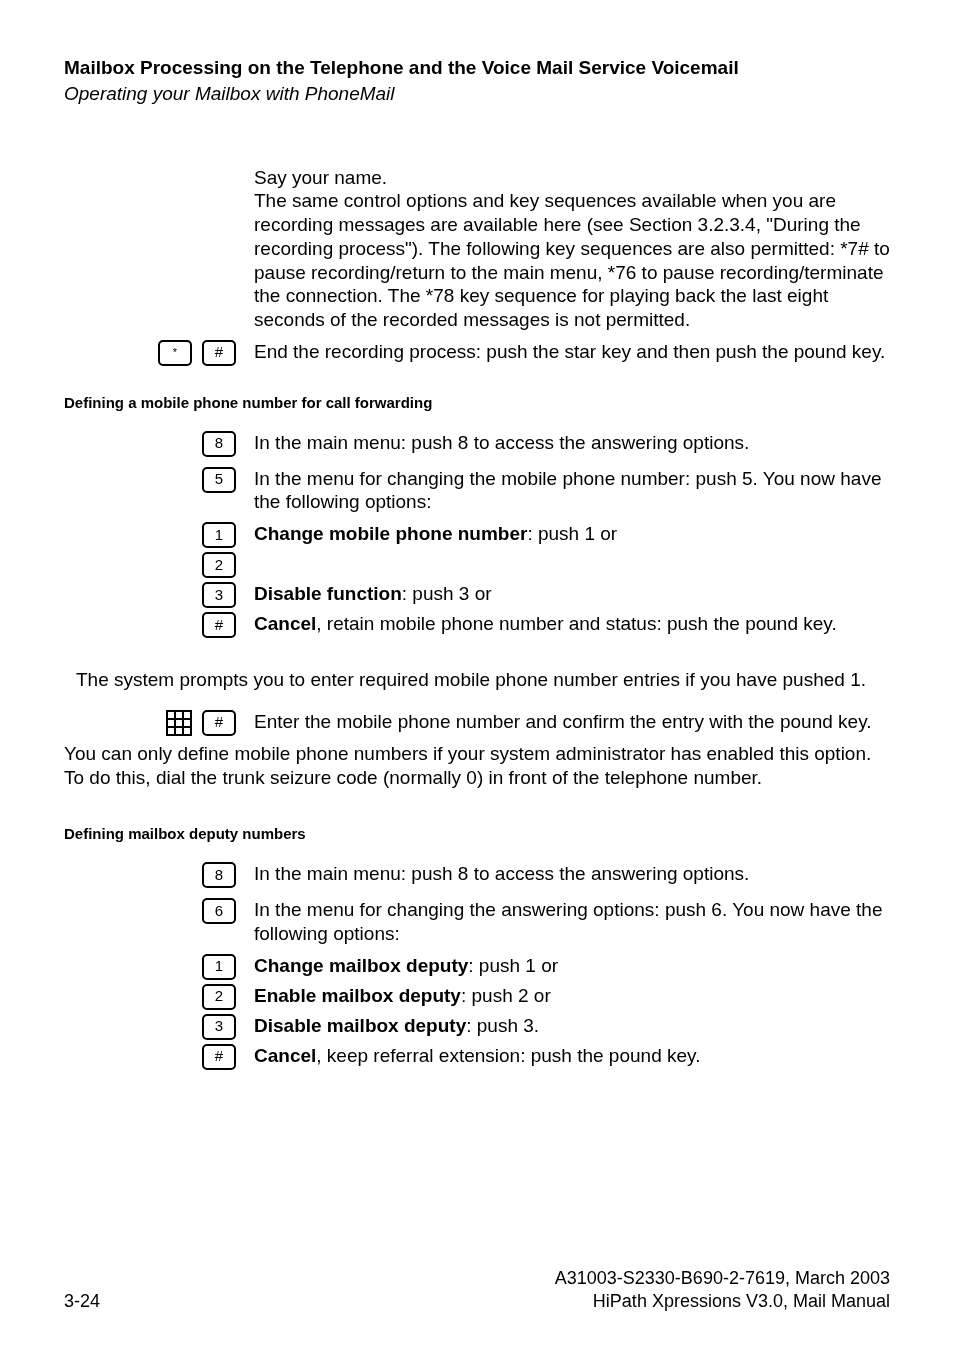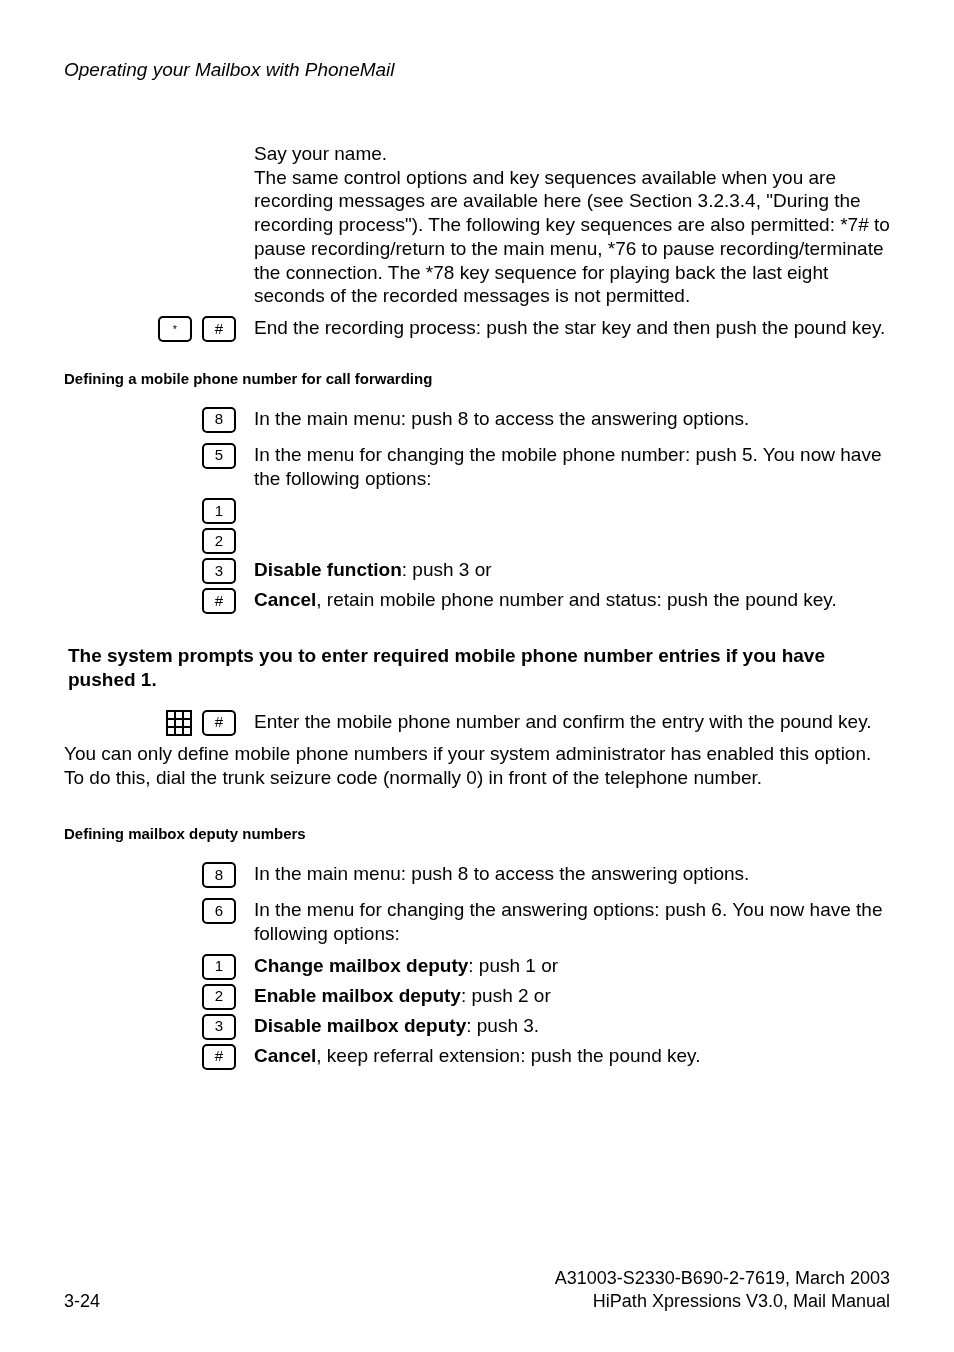--- a/index.html
+++ b/index.html
@@ -99,20 +99,21 @@
   .footer .pagenum {
     font-weight: normal;
   }
 </style>
 </head>
 <body>
 
 <div class="page">
 
   <div>
+    <p class="header-title">Mailbox Processing on the Telephone and the Voice Mail Service Voicemail</p>
     <p class="header-sub">Operating your Mailbox with PhoneMail</p>
   </div>
 
   <div class="row" style="margin-top:60px;">
     <div class="col-icons"></div>
     <div class="col-text">
       <span>Say your name.</span><br>
       <span>The same control options and key sequences available when you are recording messages are available here (see Section 3.2.3.4, "During the recording process"). The following key sequences are also permitted: *7# to pause recording/return to the main menu, *76 to pause recording/terminate the connection. The *78 key sequence for playing back the last eight seconds of the recorded messages is not permitted.</span>
     </div>
   </div>
@@ -138,20 +139,23 @@
     <div class="col-icons">
       <span class="key">5</span>
     </div>
     <div class="col-text">In the menu for changing the mobile phone number: push 5. You now have the following options:</div>
   </div>
 
   <div class="row" style="margin-top:8px;">
     <div class="col-icons">
       <span class="key">1</span>
     </div>
+    <div class="col-text">
+      <b>Change mobile phone number</b><span>: push 1 or</span>
+    </div>
   </div>
 
   <div class="row">
     <div class="col-icons">
       <span class="key">2</span>
     </div>
   </div>
 
   <div class="row">
     <div class="col-icons">
@@ -164,21 +168,21 @@
 
   <div class="row">
     <div class="col-icons">
       <span class="key">#</span>
     </div>
     <div class="col-text">
       <b>Cancel</b><span>, retain mobile phone number and status: push the pound key.</span>
     </div>
   </div>
 
-  <p class="plain-para" style="margin-left:4px; margin-top:30px;font-weight:bold;">The system prompts you to enter required mobile phone number entries if you have pushed 1.</p>
+  <p class="plain-para" style="margin-left:12px; margin-top:30px;">The system prompts you to enter required mobile phone number entries if you have pushed 1.</p>
 
   <div class="row" style="margin-top:10px;">
     <div class="col-icons">
       <span class="keypad-icon">
         <svg width="26" height="26" viewBox="0 0 26 26">
           <rect x="1" y="1" width="24" height="24" fill="none" stroke="#000" stroke-width="2"></rect>
           <line x1="9" y1="1" x2="9" y2="25" stroke="#000" stroke-width="2"></line>
           <line x1="17" y1="1" x2="17" y2="25" stroke="#000" stroke-width="2"></line>
           <line x1="1" y1="9" x2="25" y2="9" stroke="#000" stroke-width="2"></line>
           <line x1="1" y1="17" x2="25" y2="17" stroke="#000" stroke-width="2"></line>

